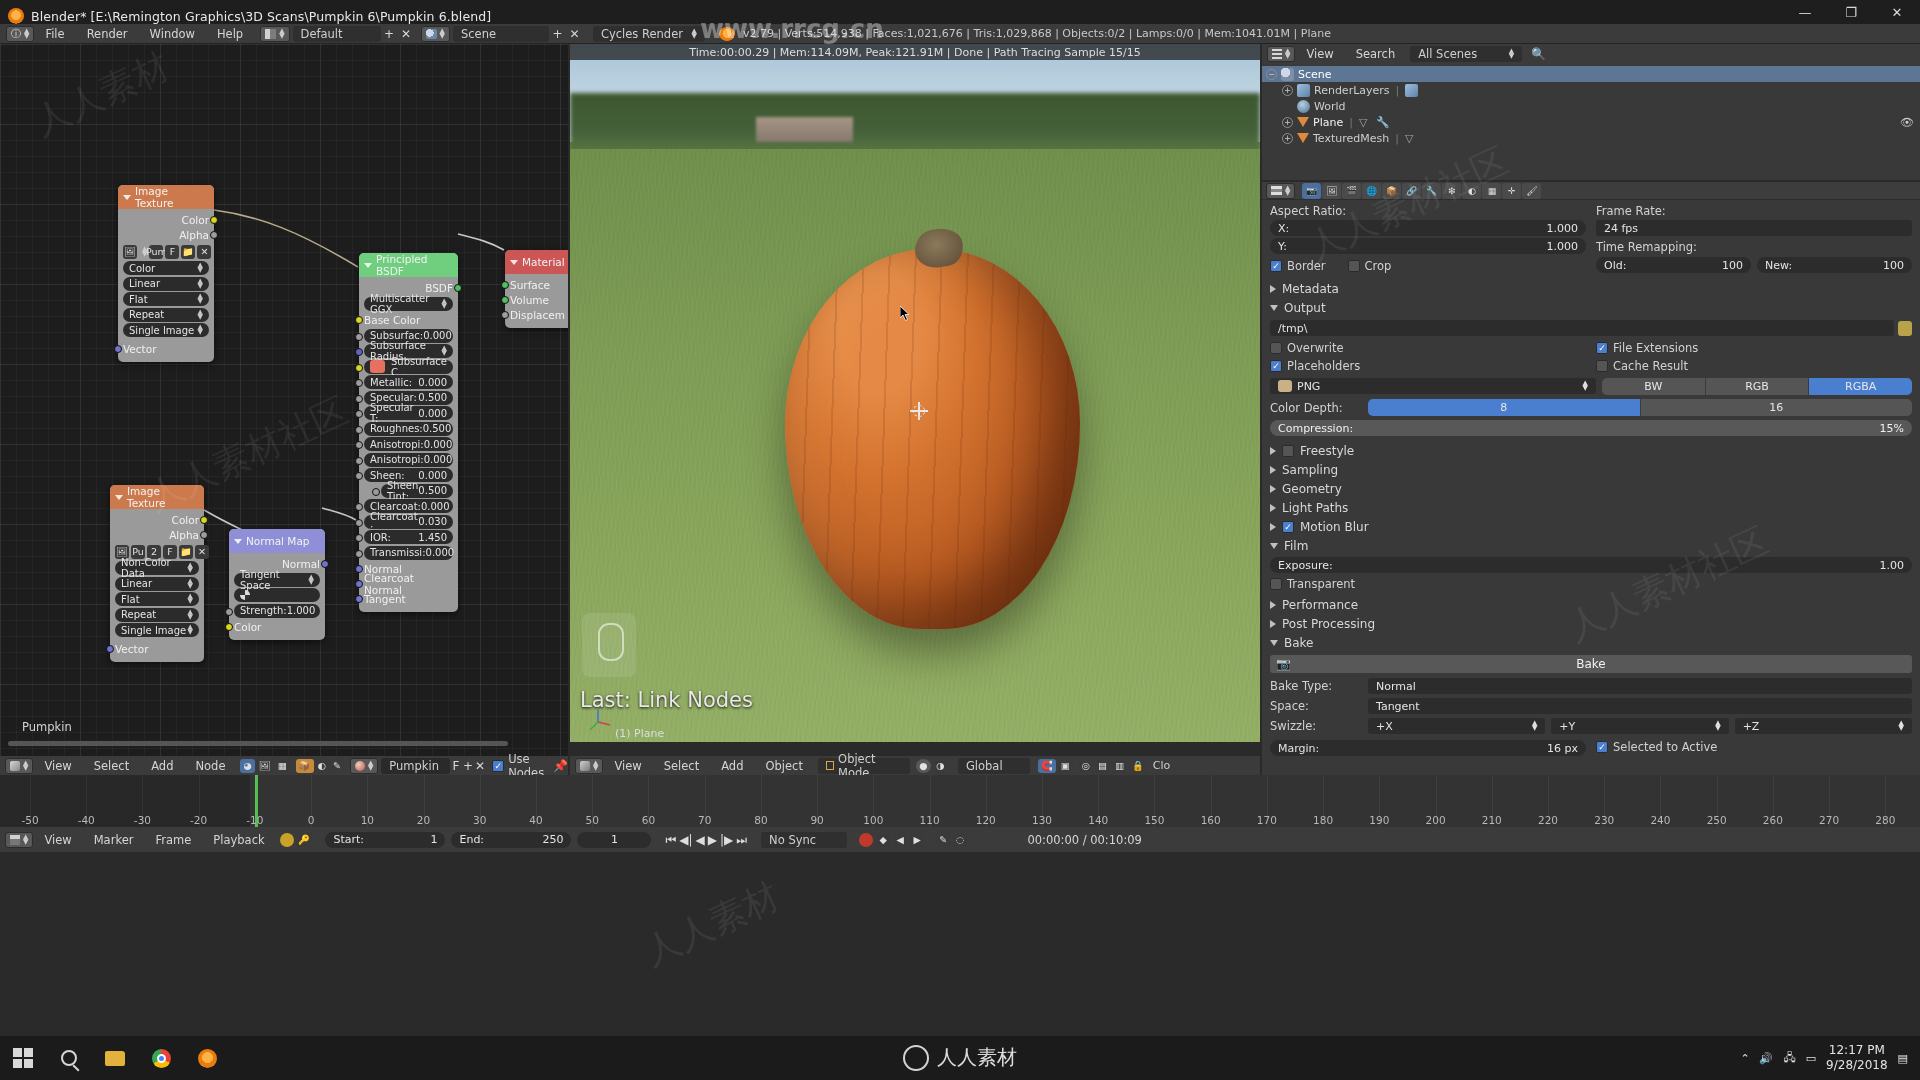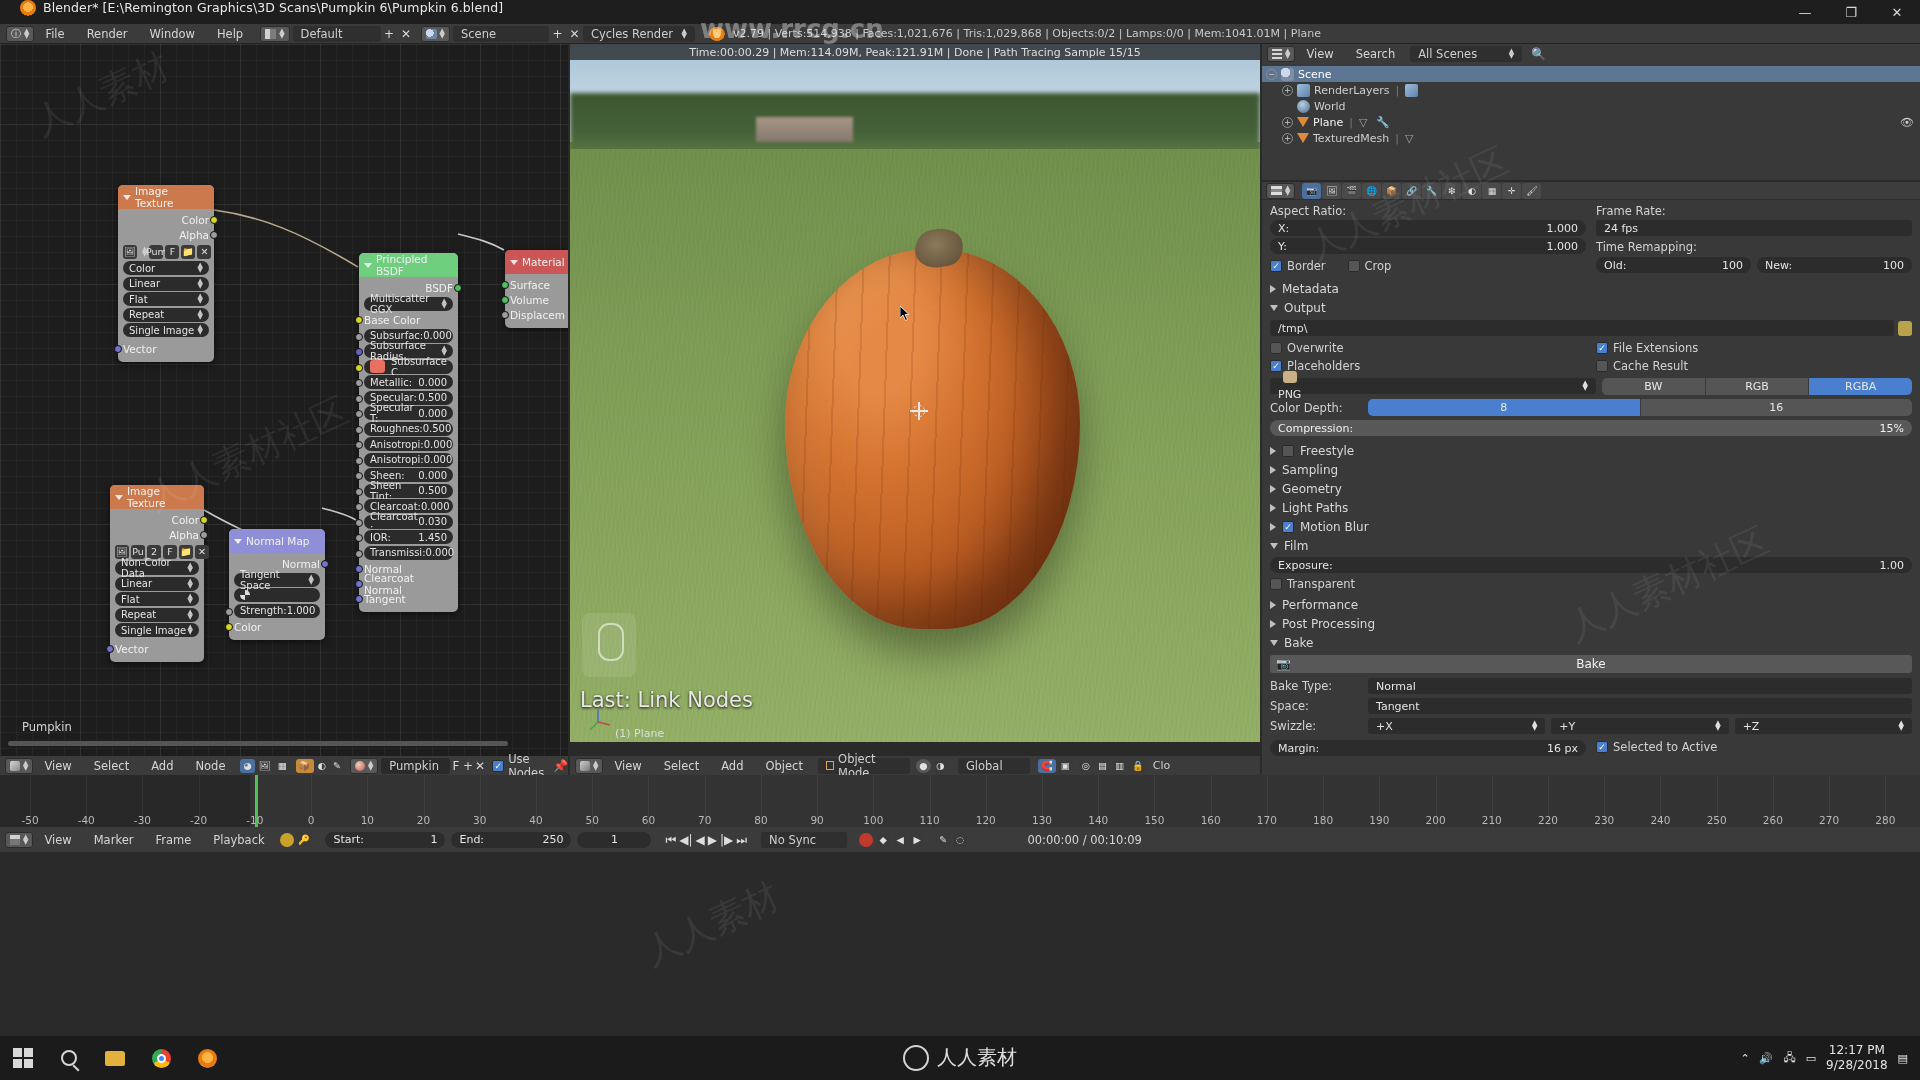--- a/index.html
+++ b/index.html
@@ -2,21 +2,21 @@
 <html><head>
 <meta charset="utf-8">
 <style>
   * { margin:0; padding:0; box-sizing:border-box; }
   html,body { width:1920px; height:1080px; overflow:hidden; background:#2a2a2a;
     font-family:"DejaVu Sans","Liberation Sans",sans-serif; font-size:12px; color:#d0d0d0; }
   #app { position:relative; width:1920px; height:1080px; }
 
   
   .titlebar { position:absolute; left:0; top:0; width:1920px; height:24px;
-    background:#1e1e1e; display:flex; align-items:flex-start;padding-left:12px; }
+    background:#1e1e1e; display:flex; align-items:flex-end; }
   .titlebar .tb-icon { width:16px; height:16px; margin:0 7px 0 8px;
     background:radial-gradient(circle at 50% 45%, #ffb347 0 40%, #e87d0d 41% 70%, #3a3a3a 71%);
     border-radius:50%; }
   .titlebar .tb-text { font-size:12.5px; color:#e8e8e8; letter-spacing:.1px; }
   .winbtns { position:absolute; right:0; top:0; height:24px; display:flex; }
   .winbtn { width:46px; height:24px; display:flex; align-items:center; justify-content:center;
     color:#d8d8d8; font-size:13px; }
 
   
   .infobar { position:absolute; left:0; top:24px; width:1920px; height:20px;
@@ -254,21 +254,21 @@
       <span style="display:inline-block;width:11px;height:10px;background:radial-gradient(circle at 35% 40%,#cdd8e8 0 40%,#6d86a8 41%);border-radius:2px;"></span>
       <span class="spin">
           <i>▲</i>
           <i>▼</i>
         </span>
     </div>
     <div class="dropfield" style="width:96px;margin-left:3px;">Scene</div>
     <div class="icobtn">+</div>
     <div class="icobtn">✕</div>
 
-    <div class="dropfield" style="width:112px;">
+    <div class="dropfield" style="width:112px;margin-left:10px;">
       <span>Cycles Render</span>
       <span class="spin" style="margin-left:auto;">
           <i>▲</i>
           <i>▼</i>
         </span>
     </div>
 
     <div style="width:16px;height:14px;margin-left:14px;border-radius:50%;
       background:radial-gradient(circle at 50% 45%,#ffb347 0 40%,#e87d0d 41% 70%,#3a3a3a 71%);"></div>
     <div class="ib-stats" style="margin-left:8px;">v2.79 | Verts:514,938 | Faces:1,021,676 | Tris:1,029,868 | Objects:0/2 | Lamps:0/0 | Mem:1041.01M | Plane</div>
@@ -450,21 +450,21 @@
           </div>
 
         <div style="position:relative;">
             <span class="sock l s-grey" style="top:4px;"></span>
           <div class="nfield">
             <span>Sheen:</span>
             <span>0.000</span>
             </div>
           </div>
 
-        <div style="position:relative;">
+        <div style="position:relative;margin-left:17px;">
             <span class="sock l s-grey" style="top:4px;"></span>
           <div class="nfield">
             <span>Sheen Tint:</span>
             <span>0.500</span>
             </div>
           </div>
 
         <div style="position:relative;">
             <span class="sock l s-grey" style="top:4px;"></span>
           <div class="nfield">
@@ -814,21 +814,21 @@
           <span class="plabel">Placeholders</span>
           </div>
         <div style="flex:1;display:flex;gap:5px;align-items:center;">
           <span class="chk"></span>
           <span class="plabel">Cache Result</span>
           </div>
       </div>
 
       <div style="display:flex;gap:6px;margin-top:5px;">
         <div class="pfield flat" style="flex:1;">
-          <span style="display:flex;align-items:center;gap:5px;flex-direction:column;">
+          <span style="display:flex;align-items:center;gap:5px;">
             <span class="mini" style="width:13px;height:12px;background:#c9b187;"></span>
             <span>PNG</span>
           </span>
           <span class="arrows" style="font-size:7px;line-height:5px;display:flex;flex-direction:column;">
               <i>▲</i>
               <i>▼</i>
             </span>
         </div>
         <div class="seg" style="flex:1;">
           <div>BW</div>

